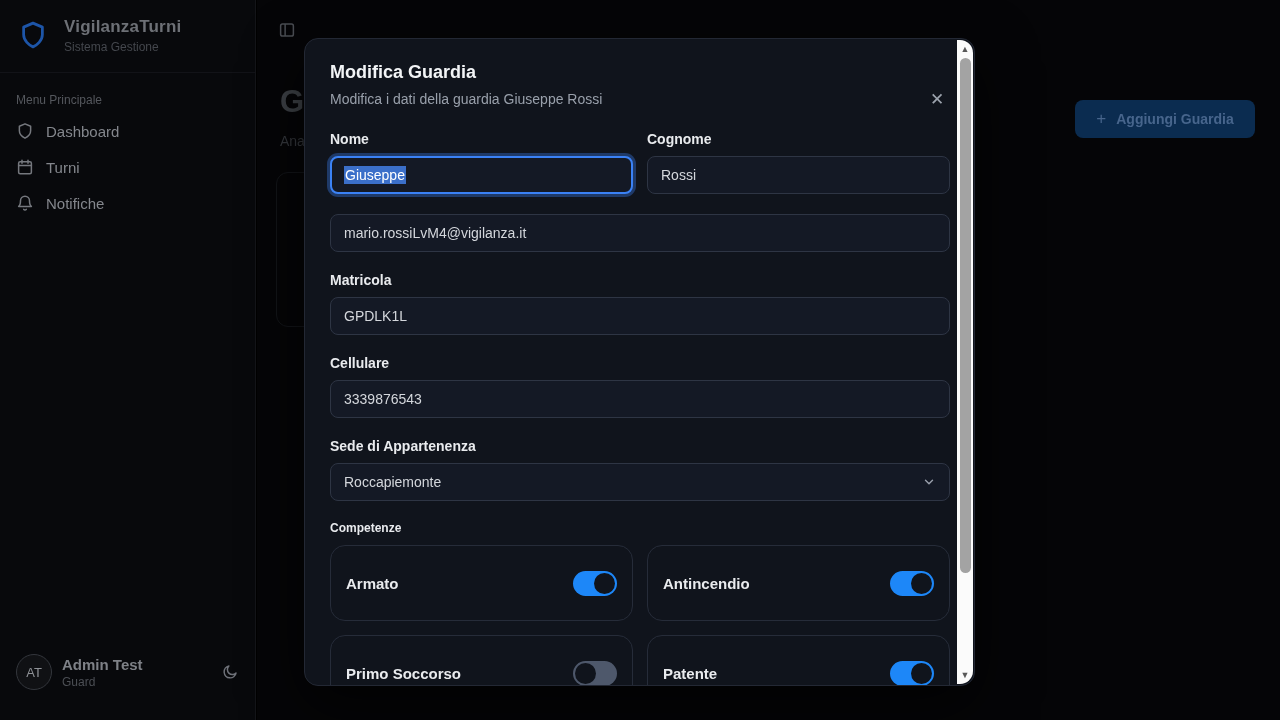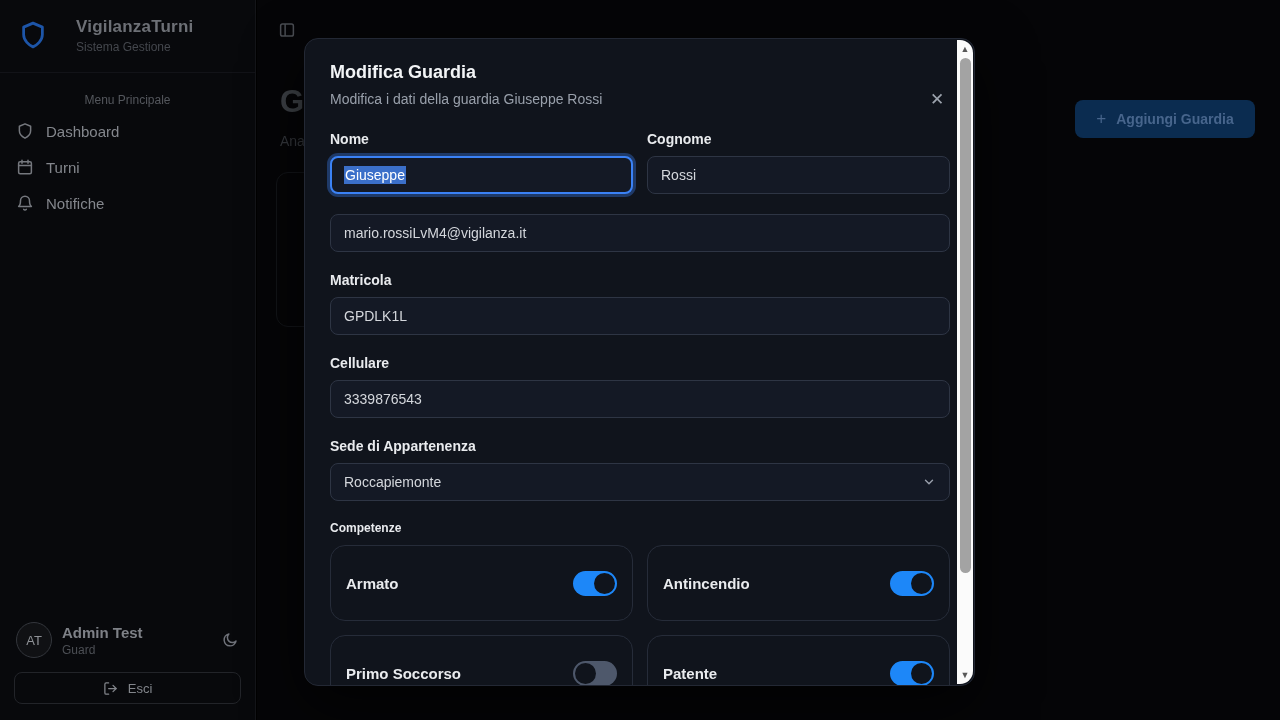--- a/index.html
+++ b/index.html
@@ -10,25 +10,25 @@
     color:#e7e9ec;
     position:relative;
   }
   svg { display:block; }
 
   
   .sidebar {
     position:absolute; left:0; top:0; width:256px; height:720px;
     background:#08090c; border-right:1px solid #141519;
   }
-  .brand { display:flex; align-items:center; gap:24px; padding:16px 14px 18px 14px; border-bottom:1px solid #121318; }
+  .brand { display:flex; align-items:center; gap:12px; padding:16px 14px 18px 14px; border-bottom:1px solid #121318; }
   .brand-logo { width:38px; height:38px; display:flex; align-items:center; justify-content:center; color:#1d55a8; }
   .brand-name { font-size:17px; font-weight:700; color:#6d7076; letter-spacing:.2px; }
   .brand-sub { font-size:12px; color:#44474d; margin-top:3px; }
-  .menu-label { font-size:12px; color:#54575d; padding:20px 16px 6px 16px;text-align:center; }
+  .menu-label { font-size:12px; color:#54575d; padding:20px 16px 6px 16px; }
   .nav-item { display:flex; align-items:center; gap:12px; padding:9px 16px; color:#84878d; font-size:15px; cursor:pointer; }
   .nav-item .nicon { width:18px; height:18px; color:#75787e; }
   .sidebar-bottom { position:absolute; left:0; bottom:0; width:100%; padding:12px 14px 16px 14px; }
   .user-row { display:flex; align-items:center; gap:10px; padding:6px 2px 14px 2px; }
   .avatar { width:36px; height:36px; border-radius:50%; border:1px solid #33363c; display:flex; align-items:center; justify-content:center; font-size:13px; color:#8e9196; background:#101114; }
   .user-name { font-size:15px; font-weight:700; color:#7e8187; }
   .user-role { font-size:12px; color:#4c4f55; margin-top:2px; }
   .theme-toggle { margin-left:auto; color:#6f727a; width:18px; height:18px; cursor:pointer; }
   .logout-btn { width:100%; height:32px; border:1px solid #222429; border-radius:8px; background:transparent; display:flex; align-items:center; justify-content:center; gap:10px; color:#82858b; font-size:13px; cursor:pointer; }
   .logout-btn .licon { width:15px; height:15px; }
@@ -146,30 +146,20 @@
       <div>
         <div class="user-name">Admin Test</div>
         <div class="user-role">Guard</div>
       </div>
       <span class="theme-toggle">
         <svg width="18" height="18" viewBox="0 0 24 24" fill="none" stroke="currentColor" stroke-width="2" stroke-linejoin="round">
             <path d="M20 13.5A8 8 0 1 1 10.5 4 6.5 6.5 0 0 0 20 13.5z"></path>
           </svg>
       </span>
     </div>
-    <button class="logout-btn">
-      <span class="licon">
-        <svg width="15" height="15" viewBox="0 0 24 24" fill="none" stroke="currentColor" stroke-width="2" stroke-linecap="round" stroke-linejoin="round">
-            <path d="M9 21H5a2 2 0 0 1-2-2V5a2 2 0 0 1 2-2h4"></path>
-            <path d="M16 17l5-5-5-5"></path>
-            <path d="M21 12H9"></path>
-          </svg>
-      </span>
-      <span>Esci</span>
-    </button>
   </div>
 </aside>
 
 <div class="main">
   <span class="panel-toggle">
     <svg width="18" height="18" viewBox="0 0 24 24" fill="none" stroke="currentColor" stroke-width="2">
         <rect x="3.5" y="4" width="17" height="16" rx="2.5"></rect>
         <path d="M9.5 4v16"></path>
       </svg>
   </span>

